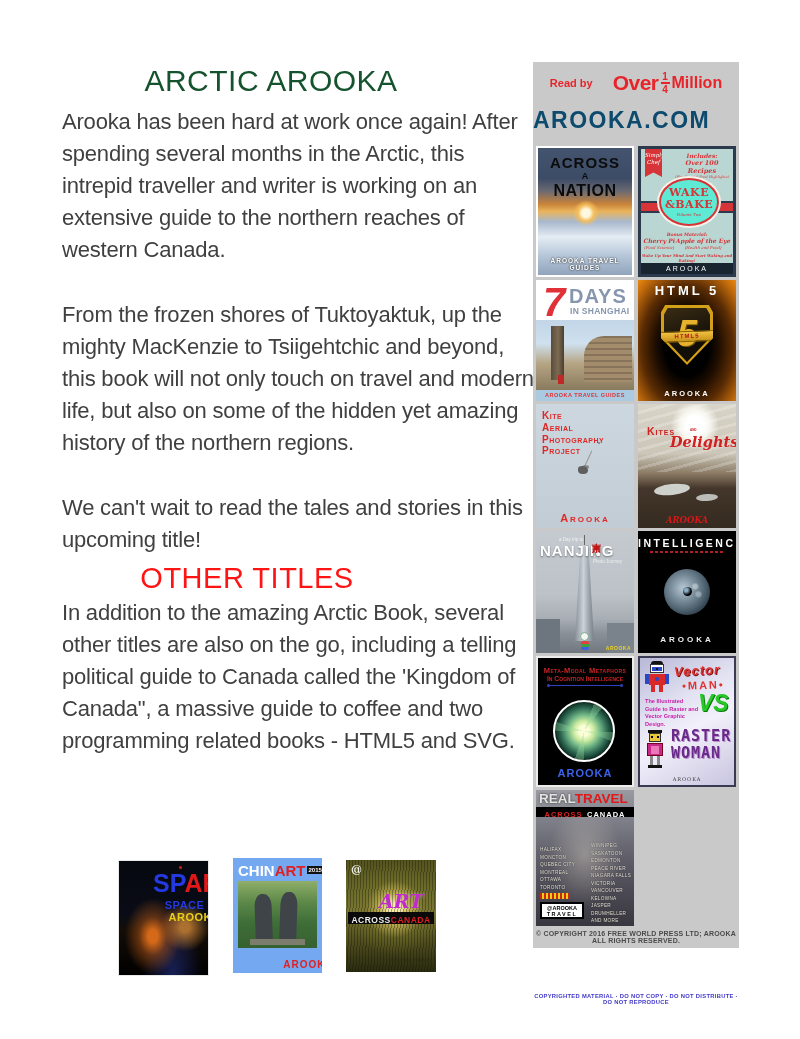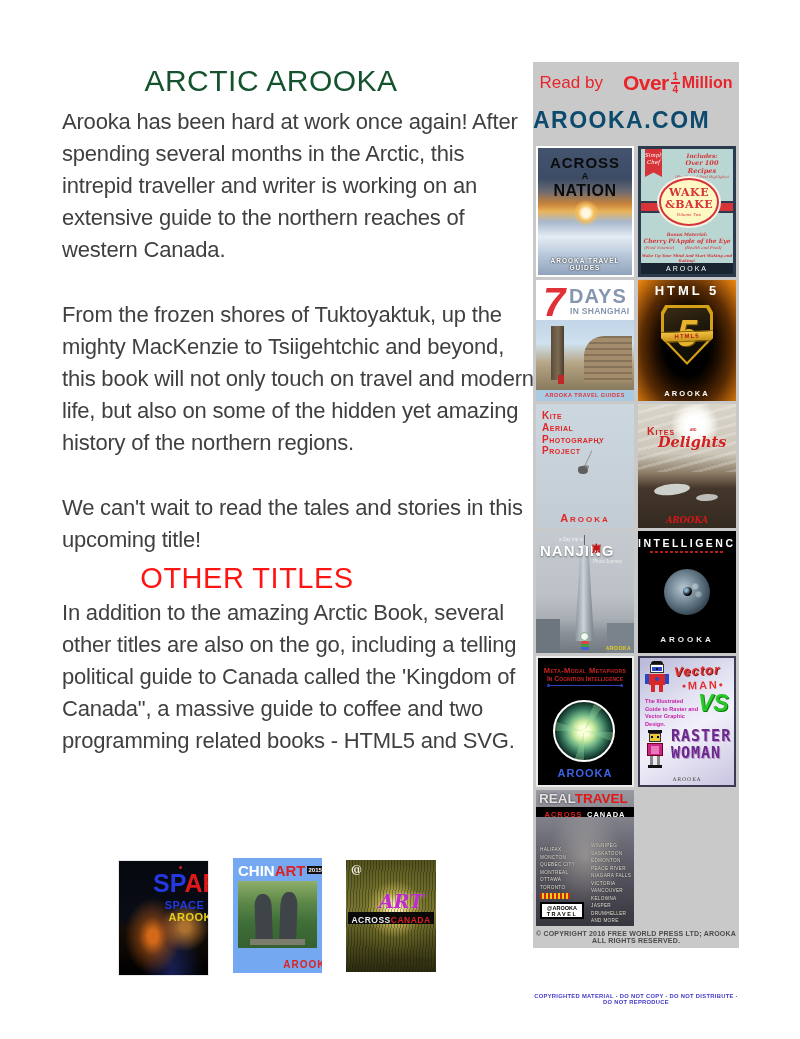--- a/index.html
+++ b/index.html
@@ -52,21 +52,21 @@
   .artacross .art { position:absolute; top:30px; left:33px; color:#c02ad0; font-size:19px; font-weight:700; font-style:italic; font-family:"DejaVu Serif",serif; text-shadow:0 0 3px rgba(255,255,220,.45); }
   .artacross .band { position:absolute; top:52px; left:2px; right:2px; height:12px; background:#0a0a0a; text-align:center; line-height:12px; white-space:nowrap; }
   .artacross .b1 { color:#f0f0f0; font-size:8.5px; font-weight:700; letter-spacing:.5px; }
   .artacross .b2 { color:#e02020; font-size:8.5px; font-weight:700; letter-spacing:.5px; }
   .artacross .foot { position:absolute; bottom:9px; width:100%; text-align:center; color:#2c2c12; font-size:4.5px; letter-spacing:.4px; }
 
   
   .sidebar { position:absolute; left:533px; top:62px; width:206px; background:#c9c9c9; padding-bottom:4px; }
   .sb-title { margin-top:11px; text-align:center; font-size:21px; font-weight:800; color:#2d2d2d; letter-spacing:.5px; }
   .readby { margin-top:9px; display:flex; justify-content:center; align-items:center; color:#e8242a; }
-  .rb1 { font-size:17px; font-weight:400; margin-right:20px; }
+  .rb1 { font-size:11px; font-weight:700; margin-right:20px; }
   .rb2 { font-size:21px; font-weight:800; letter-spacing:-.5px; }
   .frac { display:inline-flex; flex-direction:column; align-items:center; width:11px; margin:0 1px; font-weight:800; }
   .frac span { font-size:10px; line-height:9px; }
   .frac .bar { width:9px; height:2px; background:#e8242a; margin:1px 0; }
   .rb3 { font-size:16px; font-weight:800; }
   .sb-domain { margin-top:12px; font-size:23px; font-weight:800; color:#0c4a6e; letter-spacing:1.5px; }
 
   .covers { display:grid; grid-template-columns:98px 98px; grid-template-rows:131px 121px 124px 122px 131px 136px; gap:3px 4px; margin:12px 0 0 3px; }
   .cover { position:relative; overflow:hidden; }
 
@@ -80,21 +80,21 @@
   .c-nation .foot { position:absolute; bottom:4px; width:100%; text-align:center; color:#fff; font-size:6.5px; font-weight:700; letter-spacing:1px; text-shadow:0 0 2px #000; }
 
   
   .c-wake { background:#b9d6d2; border:3px solid #2b3a4c; }
   .c-wake .stripe { position:absolute; left:-3px; right:-3px; top:52px; height:12px; background:#d63438; border-top:2px solid #2b3a4c; border-bottom:2px solid #2b3a4c; }
   .c-wake .ribbon { position:absolute; left:4px; top:0; width:17px; height:28px; background:#d63438; color:#fff;
       font-family:"DejaVu Serif",serif; font-style:italic; font-size:5.5px; line-height:1.2; text-align:center; padding-top:3px;
       clip-path:polygon(0 0,100% 0,100% 100%,50% 84%,0 100%); }
   .c-wake .inc { position:absolute; right:2px; top:3px; width:58px; text-align:center; color:#d63438; font-family:"DejaVu Serif",serif; font-style:italic; }
   .c-wake .inc .i1 { font-size:6px; font-weight:700; } .c-wake .inc .i2 { font-size:6.5px; font-weight:700; } .c-wake .inc .i3 { font-size:3.5px; }
-  .c-wake .oval { position:absolute; left:18px; top:29px; width:60px; height:48px; background:#fef9c3; border:2px solid #d63438; border-radius:50%;
+  .c-wake .oval { position:absolute; left:18px; top:29px; width:60px; height:48px; background:#5eead4; border:2px solid #d63438; border-radius:50%;
       box-shadow:0 0 0 2px #f6f2e8; display:flex; flex-direction:column; justify-content:center; align-items:center; }
   .c-wake .w1,.c-wake .w2 { color:#d63438; font-family:"DejaVu Serif",serif; font-weight:700; font-size:11px; line-height:1.05; letter-spacing:.5px; }
   .c-wake .vol { color:#d63438; font-family:"DejaVu Serif",serif; font-style:italic; font-size:4px; margin-top:1px; }
   .c-wake .bonus { position:absolute; top:83px; width:100%; text-align:center; color:#d63438; font-family:"DejaVu Serif",serif; font-style:italic; font-size:4.5px; font-weight:700; }
   .c-wake .items { position:absolute; top:89px; left:2px; right:2px; display:flex; justify-content:space-around; }
   .c-wake .it { text-align:center; color:#d63438; font-family:"DejaVu Serif",serif; font-style:italic; }
   .c-wake .ia { font-size:6px; font-weight:700; line-height:1.1; } .c-wake .ib { font-size:4px; }
   .c-wake .tag { position:absolute; top:104px; width:100%; text-align:center; color:#d63438; font-family:"DejaVu Serif",serif; font-style:italic; font-size:3.8px; font-weight:700; }
   .c-wake .fband { position:absolute; bottom:0; left:0; right:0; height:11px; background:#18242f; color:#fff; text-align:center; font-size:7px; letter-spacing:2px; line-height:11px; }
 
@@ -132,21 +132,21 @@
 
   
   .c-delights { background:
       radial-gradient(circle at 58% 17%, #fff 0 9px, rgba(255,255,250,.8) 15px, transparent 24px),
       linear-gradient(180deg,#d8d4c8 0%,#ccc6b8 40%,#8a7a64 56%,#44362a 68%,#342a20 100%); }
   .c-delights::before { content:""; position:absolute; inset:0 0 45% 0; background:repeating-linear-gradient(-15deg, rgba(255,255,255,.22) 0 3px, transparent 3px 9px); }
   .c-delights .lk1 { position:absolute; left:16px; top:80px; width:36px; height:11px; background:#dde1dd; border-radius:50%; transform:rotate(-6deg); opacity:.9; }
   .c-delights .lk2 { position:absolute; left:58px; top:90px; width:22px; height:7px; background:#d2d6d2; border-radius:50%; transform:rotate(-4deg); opacity:.85; }
   .c-delights .t1 { position:absolute; top:21px; left:9px; color:#d02020; font-weight:800; font-size:10.5px; letter-spacing:1px; font-variant:small-caps; }
   .c-delights .t1b { position:absolute; top:23px; left:52px; color:#d02020; font-weight:700; font-size:4px; font-variant:small-caps; }
-  .c-delights .t2 { position:absolute; top:29px; left:20px; color:#d02020; font-weight:700; font-style:italic; font-size:14.5px; font-family:"DejaVu Serif",serif; text-shadow:0 0 2px rgba(255,255,255,.5); }
+  .c-delights .t2 { position:absolute; top:29px; left:32px; color:#d02020; font-weight:700; font-style:italic; font-size:14.5px; font-family:"DejaVu Serif",serif; text-shadow:0 0 2px rgba(255,255,255,.5); }
   .c-delights .foot { position:absolute; bottom:3px; width:100%; text-align:center; color:#d81818; font-style:italic; font-weight:700; font-size:8.5px; font-family:"DejaVu Serif",serif; }
 
   
   .c-3dprint { background-color:#e5118e; background-image:
       repeating-radial-gradient(circle at 115% -15%, rgba(255,140,20,.85) 0 1px, transparent 1px 7px),
       repeating-radial-gradient(circle at -25% 115%, rgba(255,140,20,.7) 0 1px, transparent 1px 9px); }
   .c-3dprint .tt { position:absolute; top:38px; width:100%; text-align:center; color:#fff; font-size:15px; letter-spacing:2px; font-family:"DejaVu Sans Mono",monospace; }
   .c-3dprint .sub { position:absolute; top:72px; width:100%; text-align:center; color:#fff; font-size:5.8px; font-weight:700; letter-spacing:.4px; font-variant:small-caps; }
   .c-3dprint .microline { position:absolute; top:81px; left:13px; right:13px; height:2px; background:rgba(90,0,60,.55); }
   .c-3dprint .foot { position:absolute; bottom:5px; width:100%; text-align:center; color:#fff; font-size:7px; letter-spacing:1px; font-variant:small-caps; }

